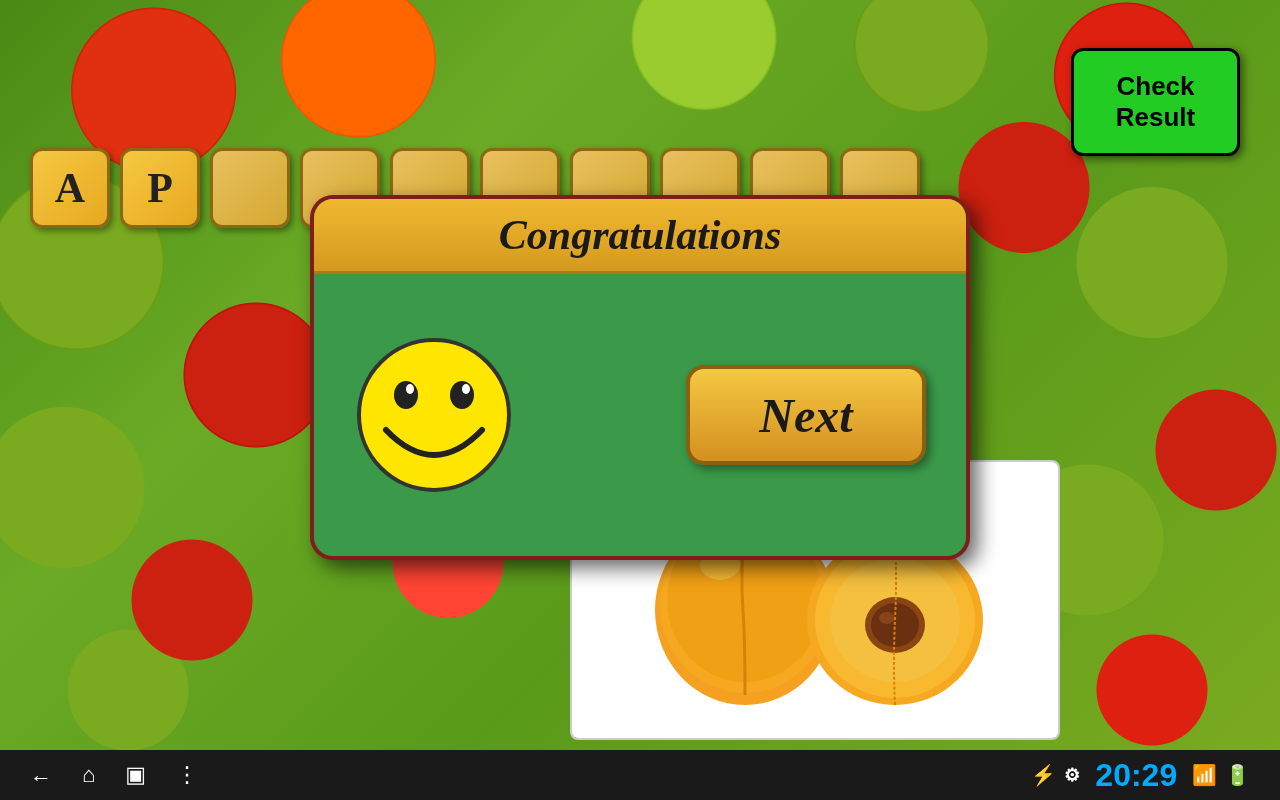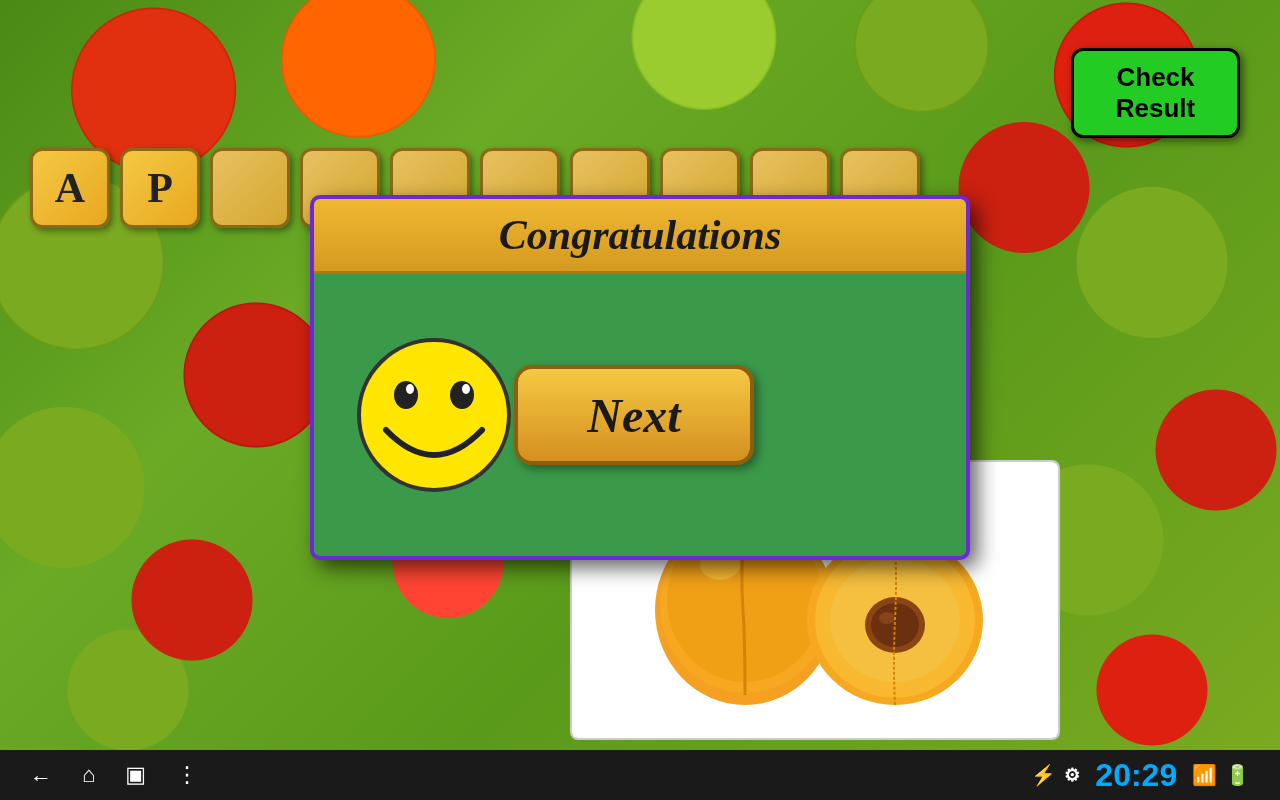--- a/index.html
+++ b/index.html
@@ -86,21 +86,21 @@
       color: white;
       font-size: 18px;
     }
 
     
     .check-result-btn {
       position: absolute;
       top: 48px;
       right: 40px;
       width: 169px;
-      height: 90px;
+      height: 108px;
       background: #22cc22;
       border: 3px solid #000;
       border-radius: 12px;
       display: flex;
       align-items: center;
       justify-content: center;
       cursor: pointer;
       z-index: 50;
       box-shadow: 3px 3px 8px rgba(0,0,0,0.5);
     }
@@ -145,22 +145,22 @@
     }
 
     
     .modal {
       position: absolute;
       top: 195px;
       left: 310px;
       width: 660px;
       height: 365px;
       background: #3a9a4a;
-      border-radius: 10px;
-      border: 4px solid #6d28d9;
+      border-radius: 23px;
+      border: 4px solid #7f1d1d;
       box-shadow: 8px 8px 20px rgba(0,0,0,0.6);
       z-index: 60;
       overflow: hidden;
     }
 
     .modal-header {
       width: 100%;
       height: 75px;
       background: linear-gradient(180deg, #f0b830, #d49a20);
       display: flex;
@@ -173,21 +173,21 @@
       font-size: 42px;
       font-style: italic;
       font-family: 'Times New Roman', Georgia, serif;
       color: #1a1a1a;
       font-weight: bold;
     }
 
     .modal-body {
       display: flex;
       align-items: center;
-      justify-content: flex-start;
+      justify-content: space-between;
       padding: 46px 40px;
       height: calc(100% - 75px);
     }
 
     
     .smiley {
       width: 160px;
       height: 160px;
     }
 

